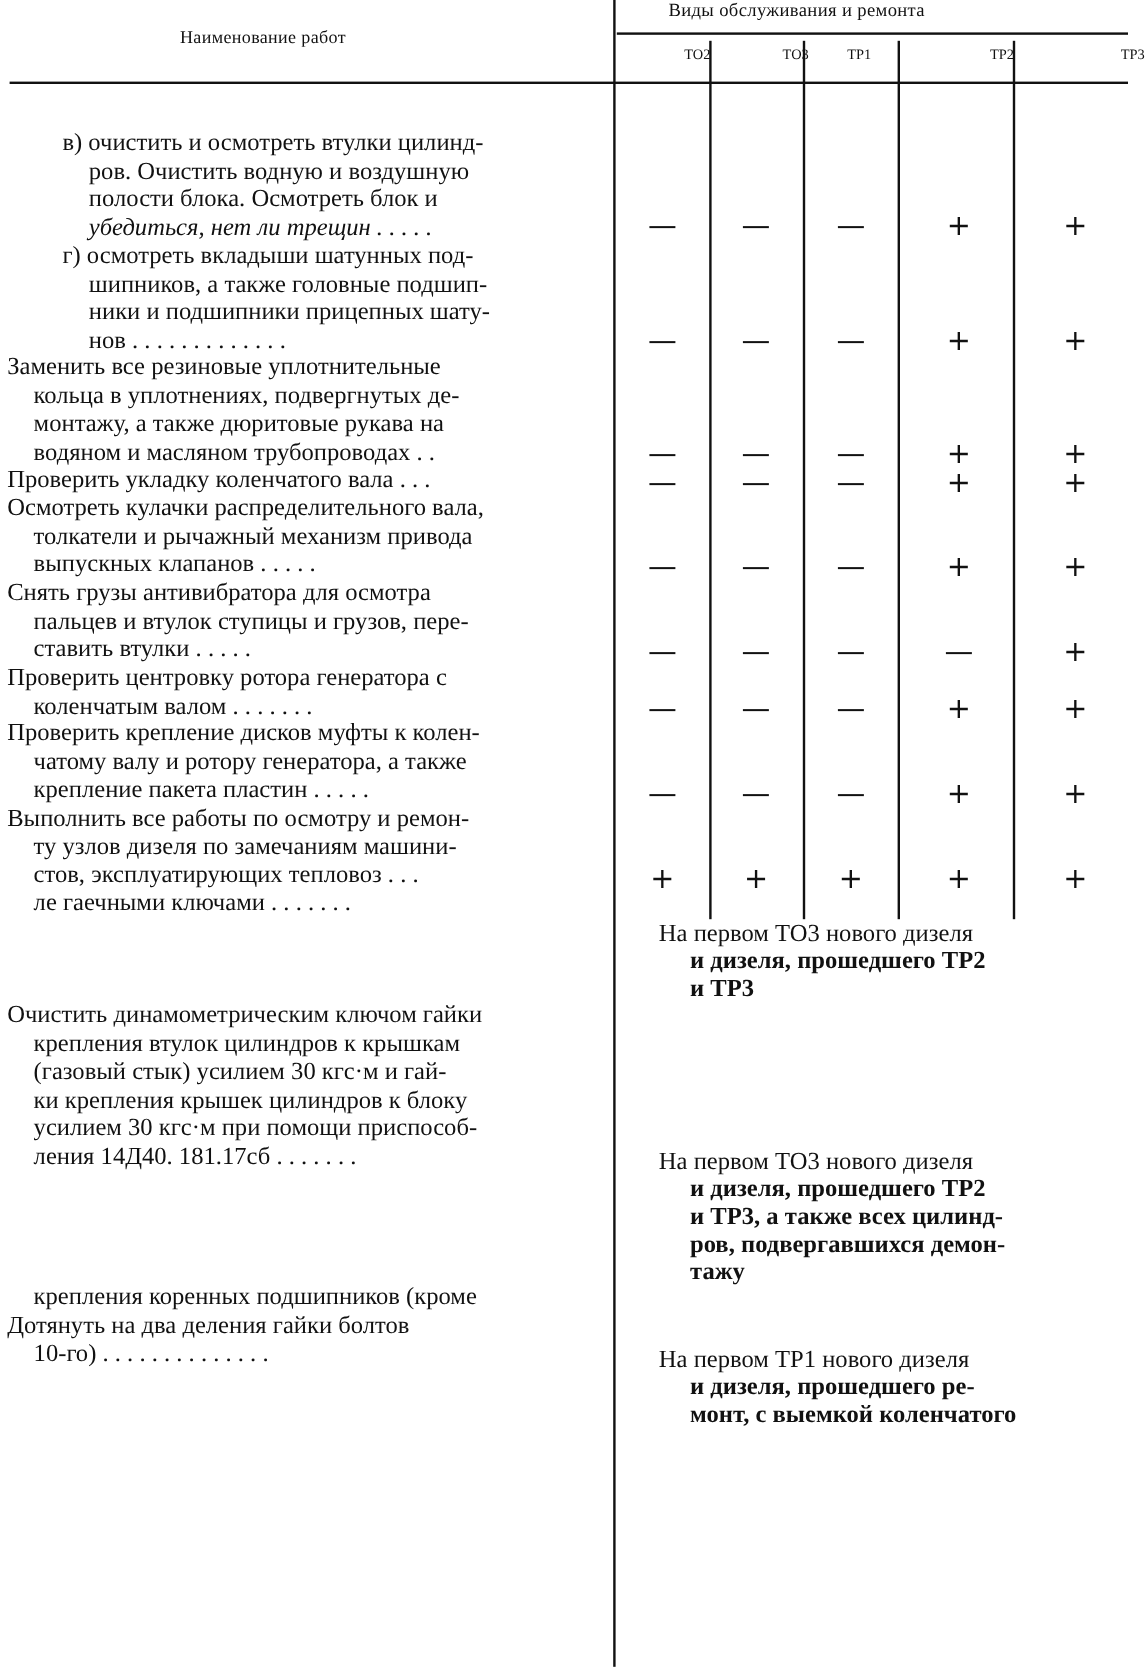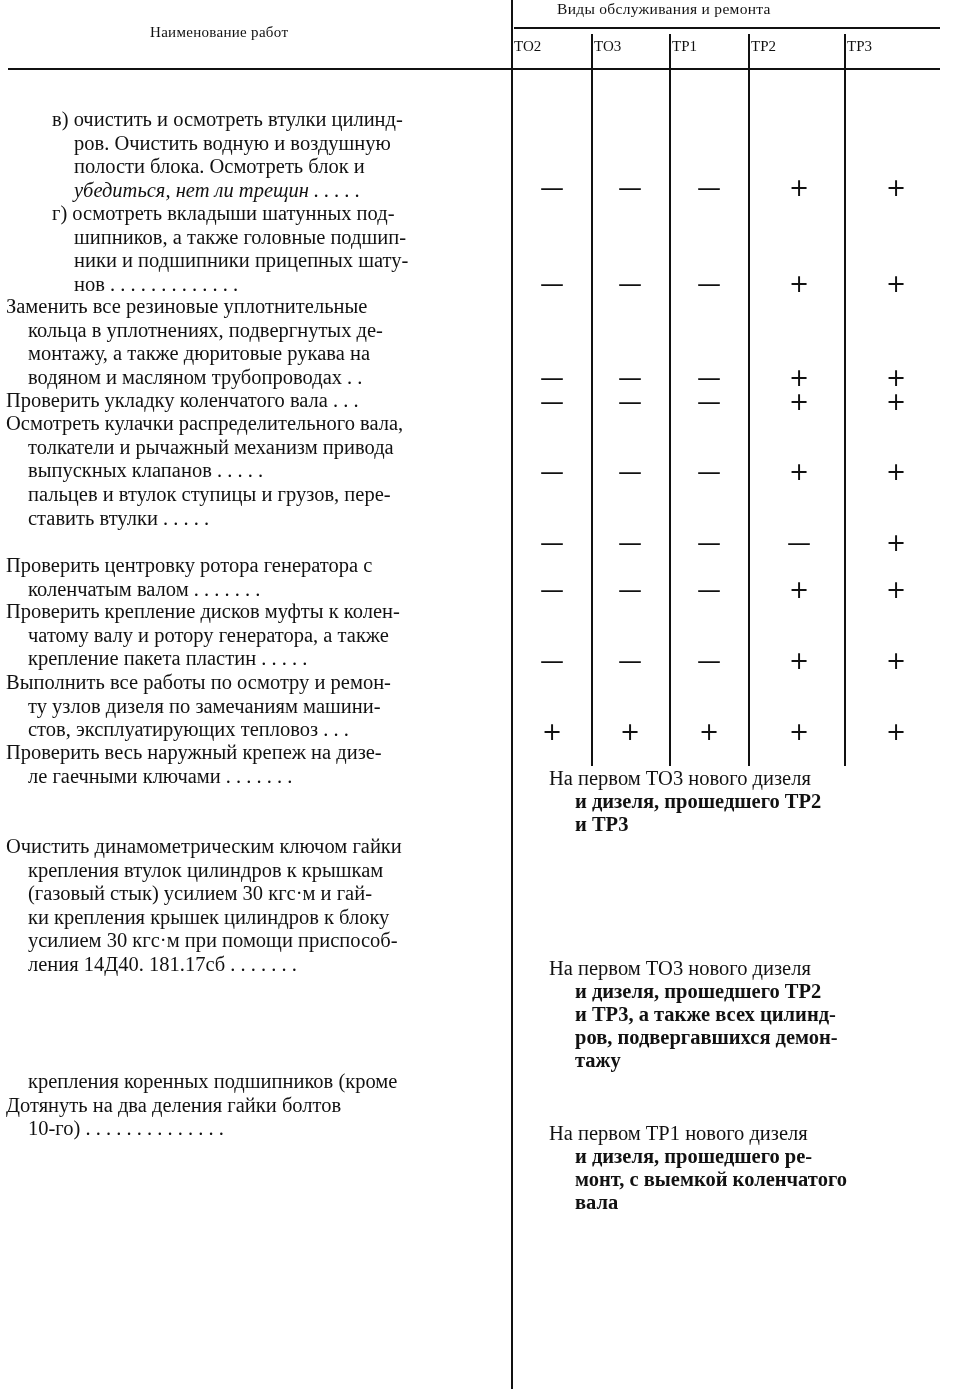--- a/index.html
+++ b/index.html
@@ -3,21 +3,21 @@
 <meta charset="utf-8">
 <style>
   html, body { margin: 0; padding: 0; background: #ffffff; }
   body {
     width: 954px; height: 1389px; position: relative; overflow: hidden;
     font-family: "Liberation Serif", "DejaVu Serif", serif; color: #111111;
   }
   .vline { position: absolute; background: #111111; width: 2px; }
   .hline { position: absolute; background: #111111; height: 2px; }
   .hdr-title { position: absolute; font-size: 15px; letter-spacing: 0.3px; }
-  .col-hdr { position: absolute; top: 38px; font-size: 15px; text-align: left; }
+  .col-hdr { position: absolute; top: 38px; font-size: 12px; text-align: right; }
   .item {
     position: absolute; left: 6px; width: 498px;
     font-size: 20.5px; line-height: 23.5px; text-align: justify;
   }
   .item.sub { left: 52px; width: 452px; }
   .item .line { display: block; white-space: nowrap; }
   .item .line.ind { padding-left: 22px; }
   .sym { position: absolute; font-family: "DejaVu Sans", sans-serif; font-size: 24px; line-height: 24px; width: 30px; text-align: center; }
   .note {
     position: absolute; left: 549px; width: 362px;
@@ -72,20 +72,21 @@
   <span class="line">Проверить укладку коленчатого вала . . .</span>
 </div>
 
 <div class="item" style="top:412px;">
   <span class="line">Осмотреть кулачки распределительного вала,</span>
   <span class="line ind">толкатели и рычажный механизм привода</span>
   <span class="line ind">выпускных клапанов        . . . . .</span>
 </div>
 
 <div class="item" style="top:483px;">
+  <span class="line">Снять грузы  антивибратора  для осмотра</span>
   <span class="line ind">пальцев и втулок ступицы и грузов, пере-</span>
   <span class="line ind">ставить втулки         . . .     . .</span>
 </div>
 
 <div class="item" style="top:554px;">
   <span class="line">Проверить центровку ротора  генератора с</span>
   <span class="line ind">коленчатым валом  .     . . . . . .</span>
 </div>
 
 <div class="item" style="top:600px;">
@@ -94,21 +95,20 @@
   <span class="line ind">крепление пакета пластин       . . . . .</span>
 </div>
 
 <div class="item" style="top:671px;">
   <span class="line">Выполнить все работы по осмотру и ремон-</span>
   <span class="line ind">ту узлов дизеля по замечаниям машини-</span>
   <span class="line ind">стов, эксплуатирующих тепловоз  .   .  .</span>
 </div>
 
 <div class="item" style="top:741px;">
-  <span class="line">Проверить весь наружный крепеж на дизе-</span>
   <span class="line ind">ле гаечными ключами . . . . . .   .</span>
 </div>
 
 <div class="item" style="top:835px;">
   <span class="line">Очистить динамометрическим ключом гайки</span>
   <span class="line ind">крепления втулок цилиндров к крышкам</span>
   <span class="line ind">(газовый стык) усилием 30 кгс·м и гай-</span>
   <span class="line ind">ки крепления крышек цилиндров к блоку</span>
   <span class="line ind">усилием 30 кгс·м при помощи приспособ-</span>
   <span class="line ind">ления 14Д40. 181.17сб    . . . . . . .</span>
@@ -183,14 +183,13 @@
   <span class="line">На первом ТО3 нового дизеля</span>
   <span class="line ind">и дизеля,  прошедшего  ТР2</span>
   <span class="line ind">и ТР3, а также всех цилинд-</span>
   <span class="line ind">ров, подвергавшихся  демон-</span>
   <span class="line ind">тажу</span>
 </div>
 <div class="note" style="top:1122px;">
   <span class="line">На первом ТР1 нового дизеля</span>
   <span class="line ind">и дизеля,  прошедшего  ре-</span>
   <span class="line ind">монт, с выемкой коленчатого</span>
-  <span class="line ind">вала</span>
 </div>
 
 </body></html>

